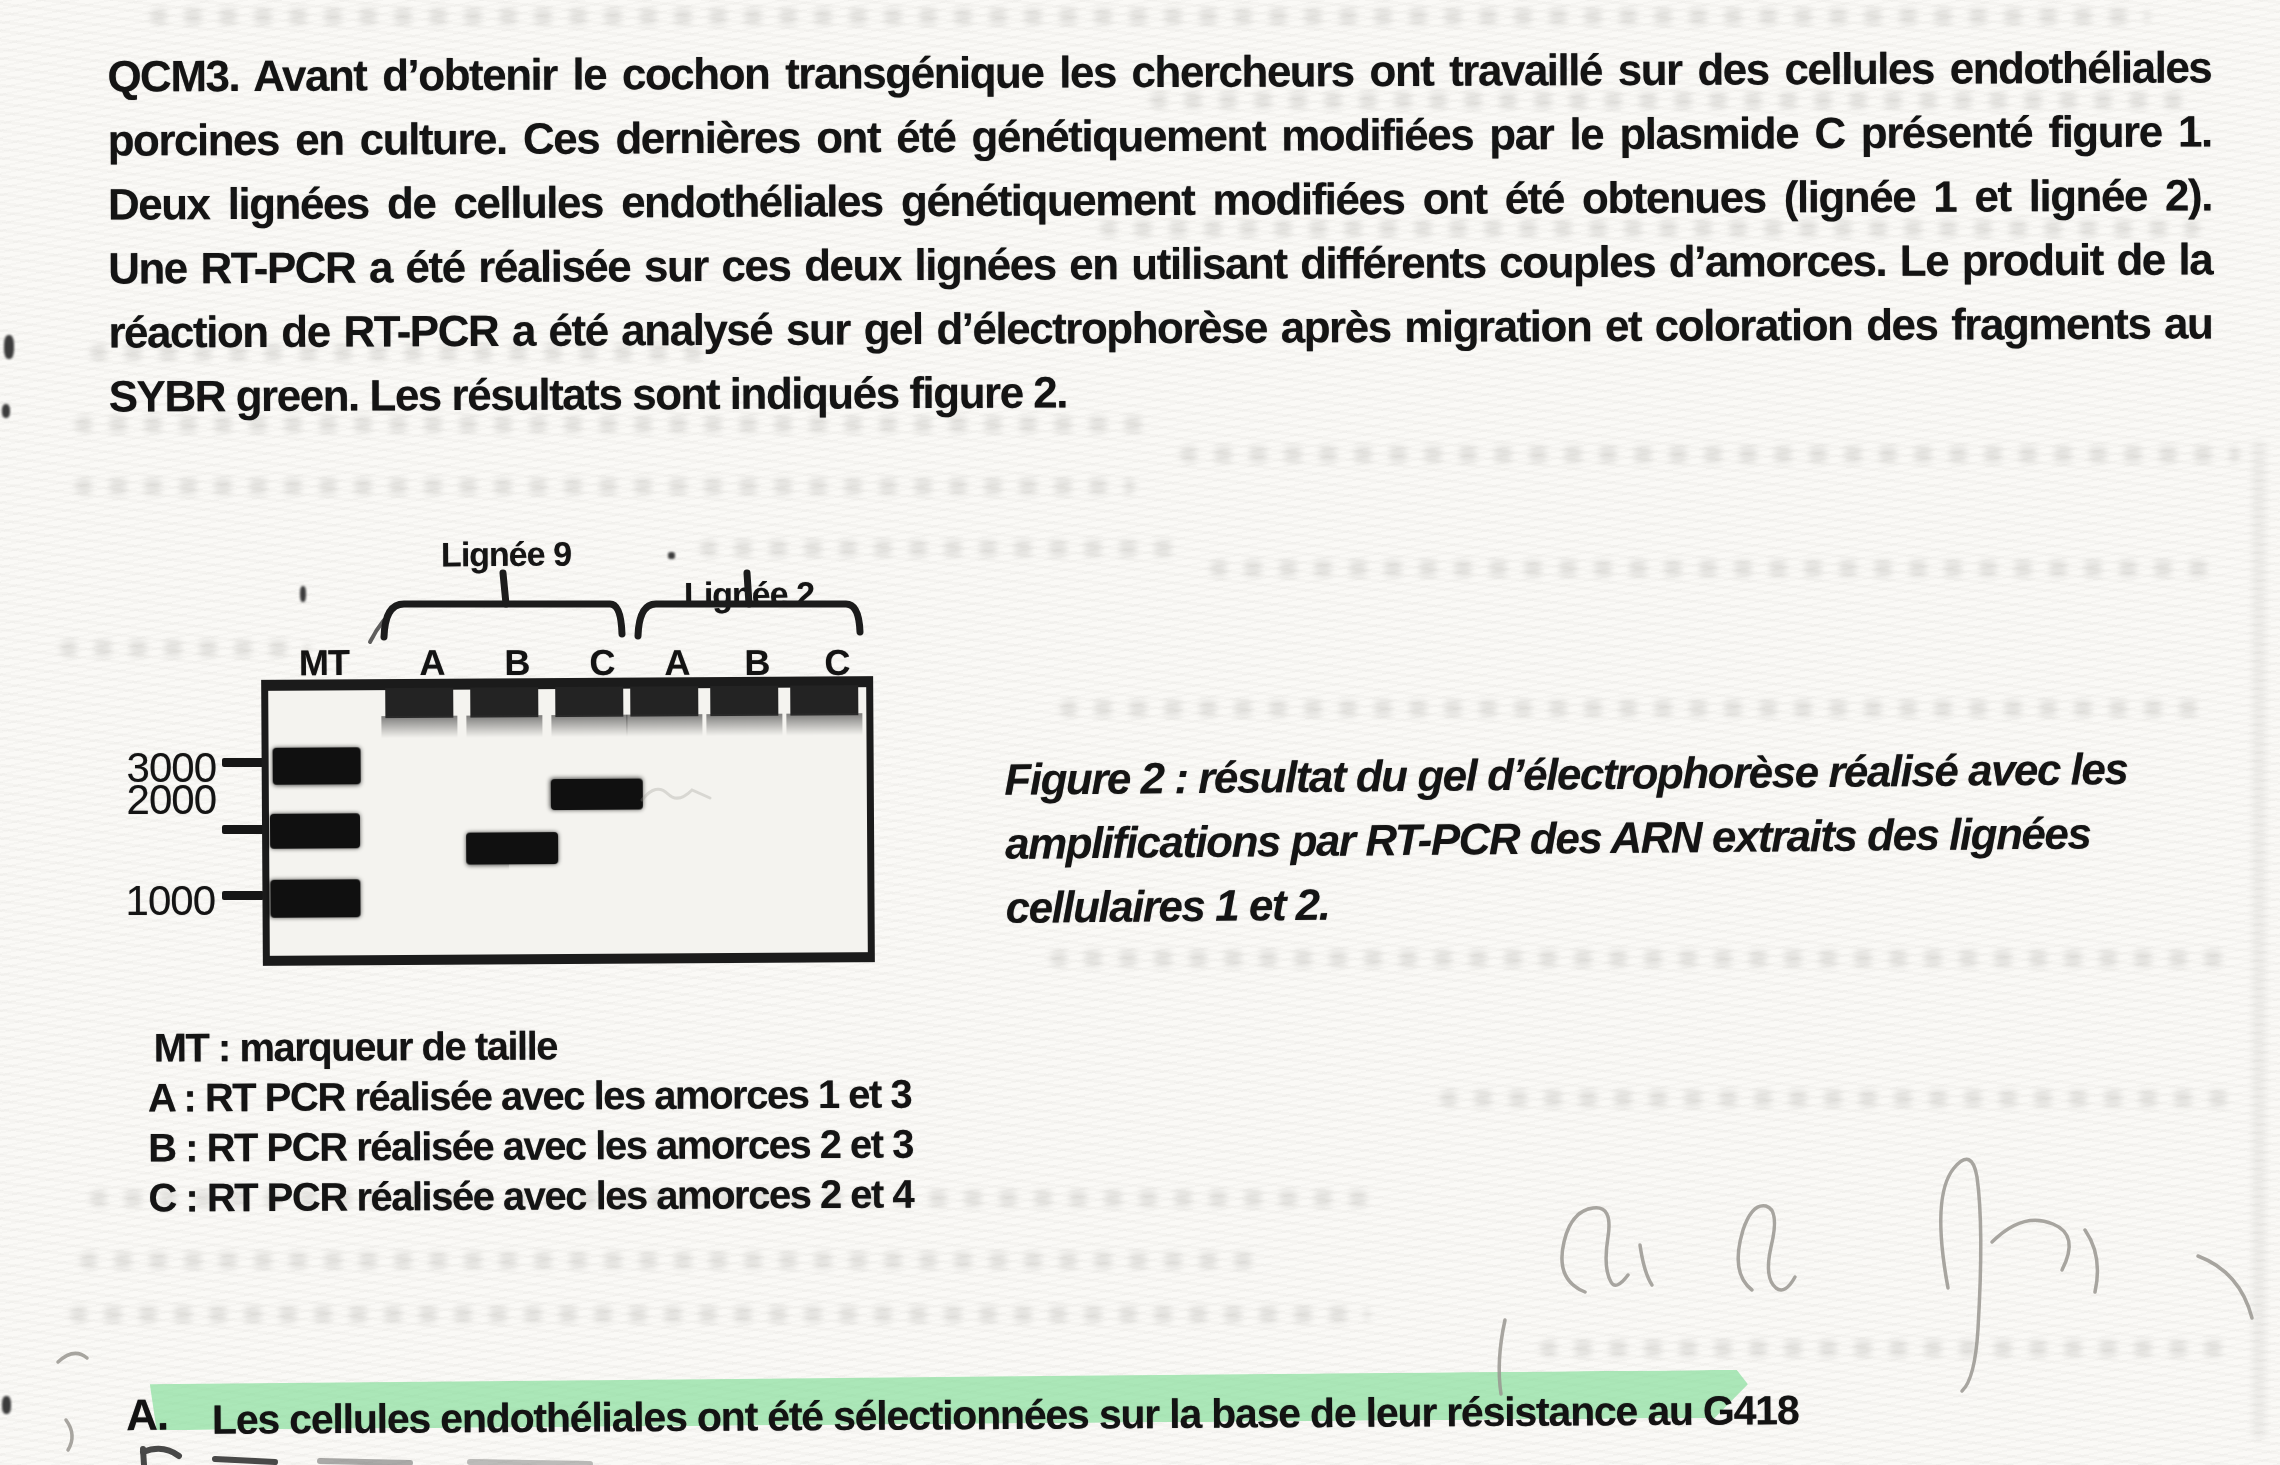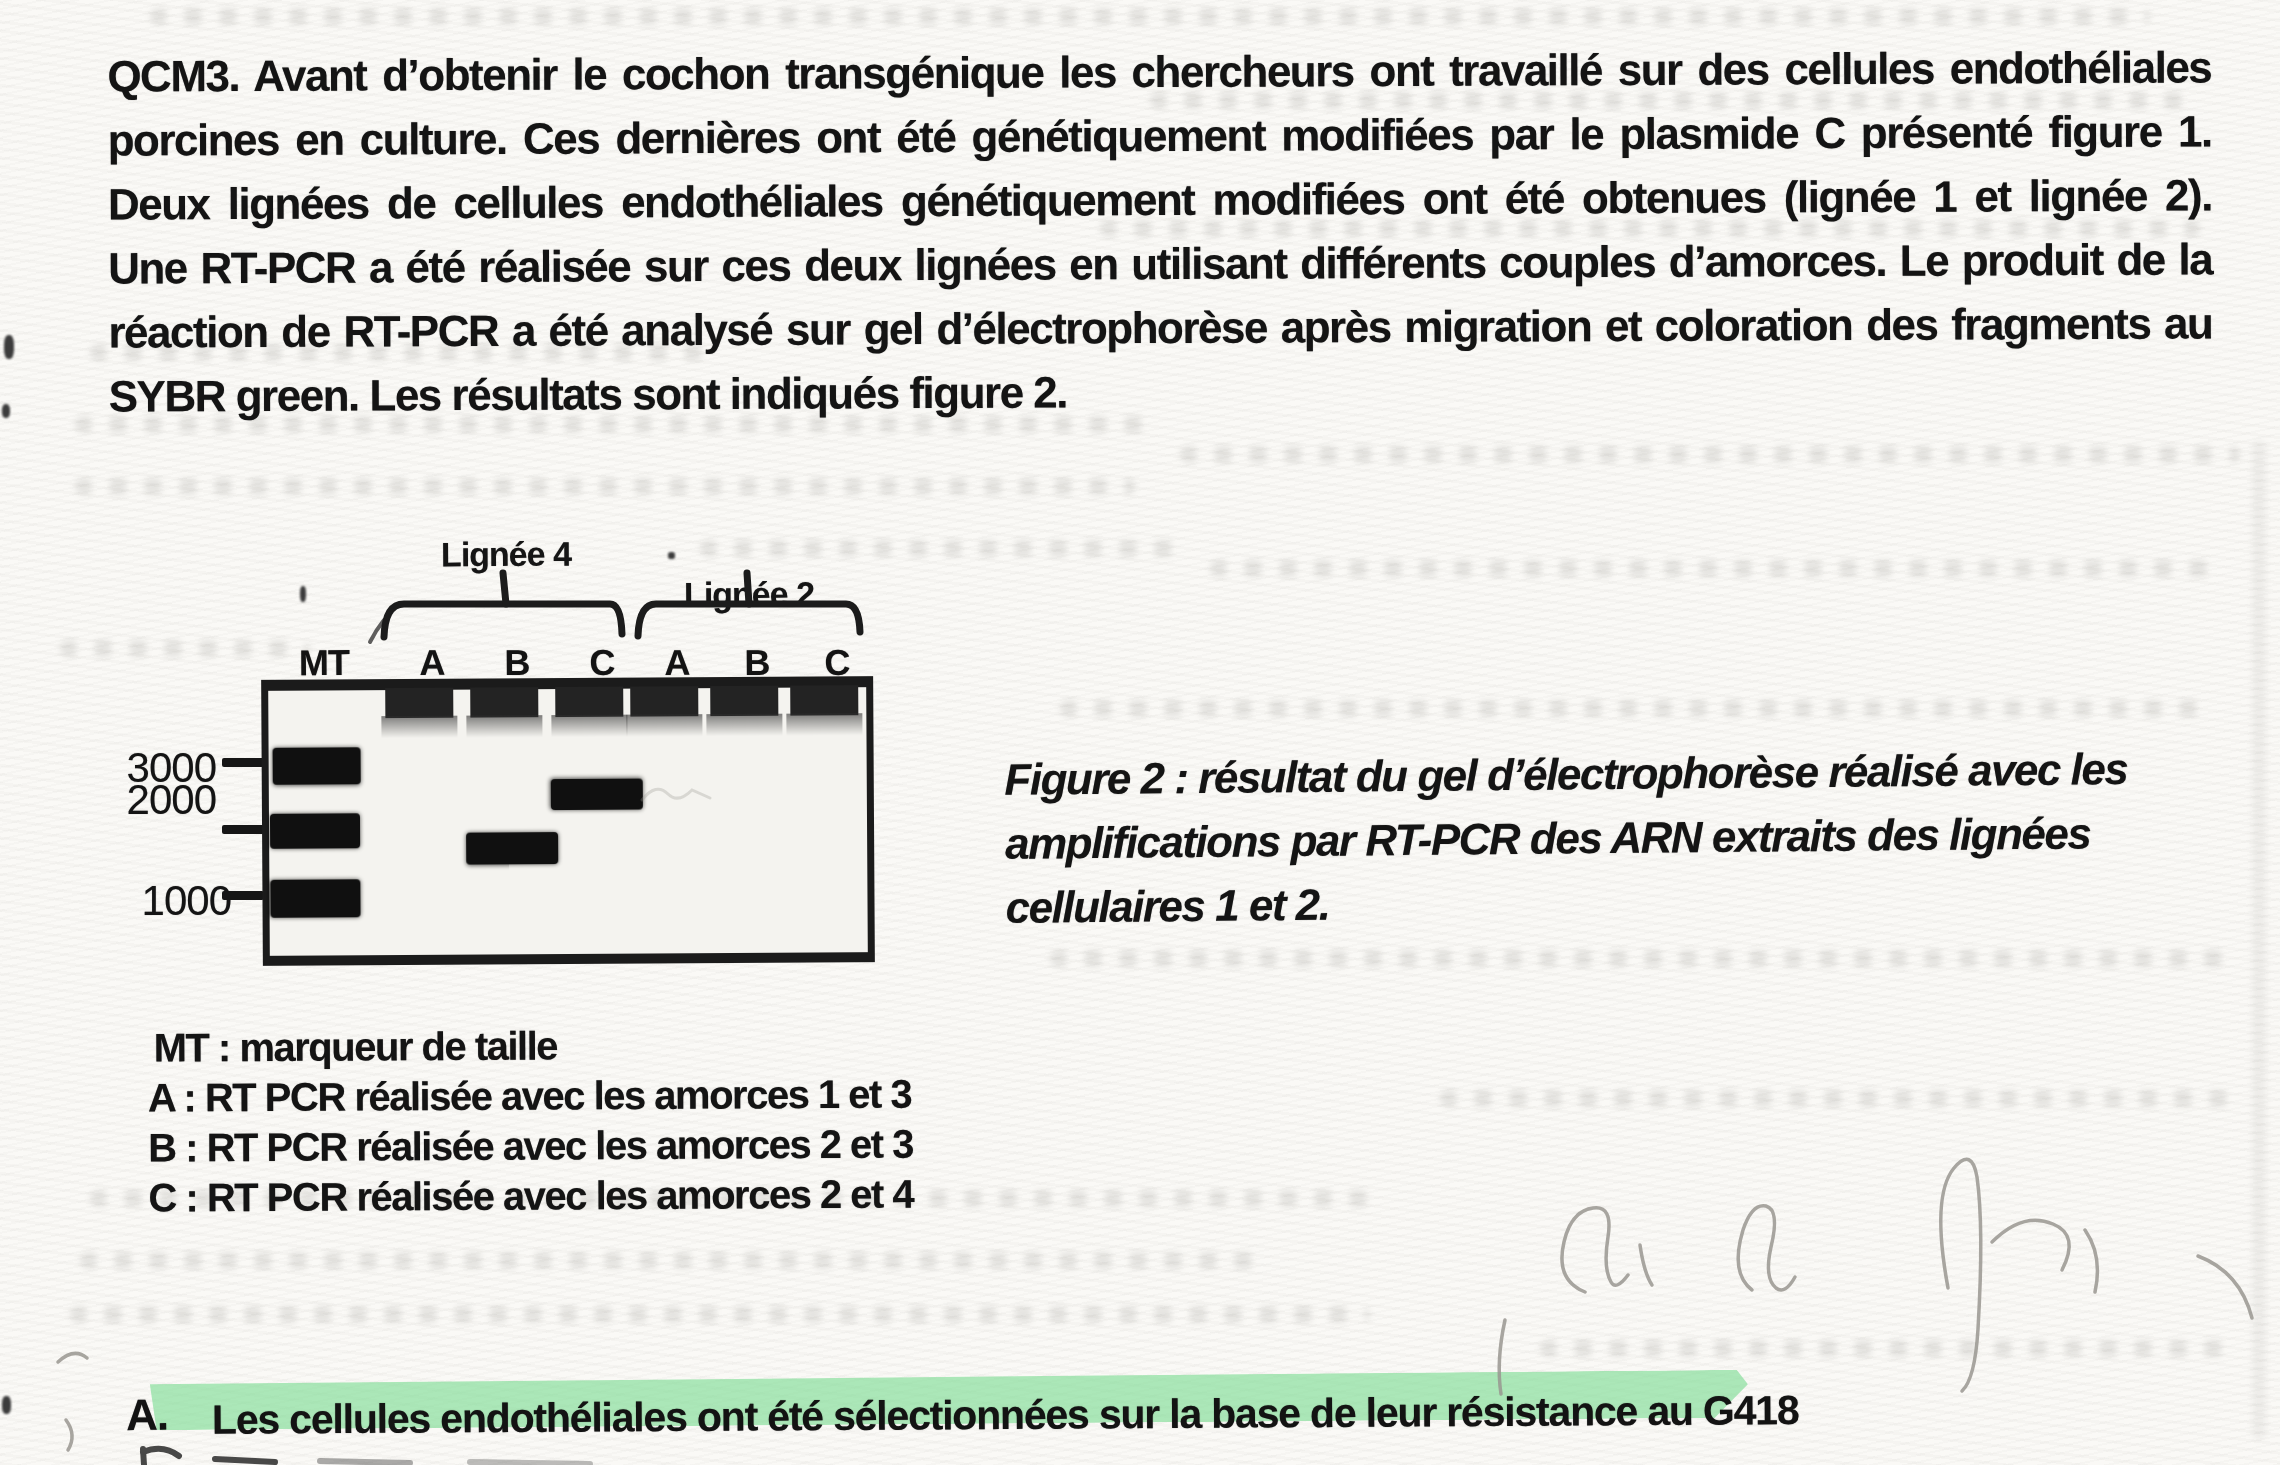--- a/index.html
+++ b/index.html
@@ -120,34 +120,34 @@
     <div class="qline">QCM3. Avant d’obtenir le cochon transgénique les chercheurs ont travaillé sur des cellules endothéliales</div>
     <div class="qline">porcines en culture. Ces dernières ont été génétiquement modifiées par le plasmide C présenté figure 1.</div>
     <div class="qline">Deux lignées de cellules endothéliales génétiquement modifiées ont été obtenues (lignée 1 et lignée 2).</div>
     <div class="qline">Une RT-PCR a été réalisée sur ces deux lignées en utilisant différents couples d’amorces. Le produit de la</div>
     <div class="qline">réaction de RT-PCR a été analysé sur gel d’électrophorèse après migration et coloration des fragments au</div>
     <div class="qline last">SYBR green. Les résultats sont indiqués figure 2.</div>
   </section>
 
   <section>
 
-    <div class="abs grp" style="left:506px;top:535px;transform:translateX(-50%) rotate(-0.4deg);">Lignée 4</div>
+    <div class="abs grp" style="left:506px;top:535px;transform:translateX(-50%) rotate(-0.4deg);">Lignée 9</div>
     <div class="abs grp" style="left:749px;top:535px;transform:translateX(-50%) rotate(-0.4deg);margin-top:40px;">Lignée 2</div>
 
     <div class="abs lane" style="left:312px;top:642px;">MT</div>
     <div class="abs lane" style="left:420px;top:642px;">A</div>
     <div class="abs lane" style="left:505px;top:642px;">B</div>
     <div class="abs lane" style="left:590px;top:642px;">C</div>
     <div class="abs lane" style="left:665px;top:642px;">A</div>
     <div class="abs lane" style="left:745px;top:642px;">B</div>
     <div class="abs lane" style="left:825px;top:642px;">C</div>
 
     <div class="abs bp" style="left:106px;top:744px;">3000</div>
     <div class="abs bp" style="left:106px;top:776px;">2000</div>
-    <div class="abs bp" style="left:121px;top:877px;">1000</div>
+    <div class="abs bp" style="left:105px;top:877px;">1000</div>
     <div class="abs tick" style="left:222px;top:758px;"></div>
     <div class="abs tick" style="left:222px;top:825px;"></div>
     <div class="abs tick" style="left:222px;top:891px;"></div>
 
     <div class="abs gel">
 
       <div class="well" style="left:151px;"></div>
       <div class="well" style="left:236px;"></div>
       <div class="well" style="left:321px;"></div>
       <div class="well" style="left:396px;"></div>

